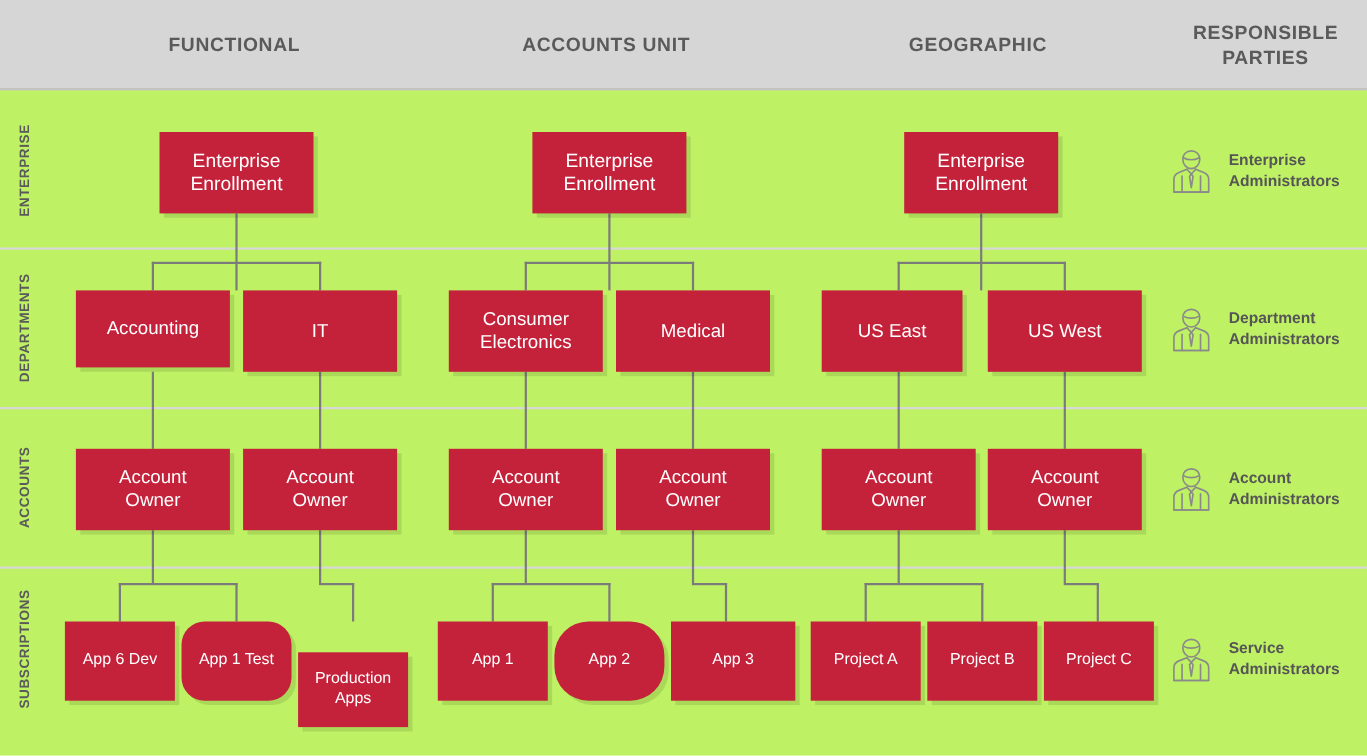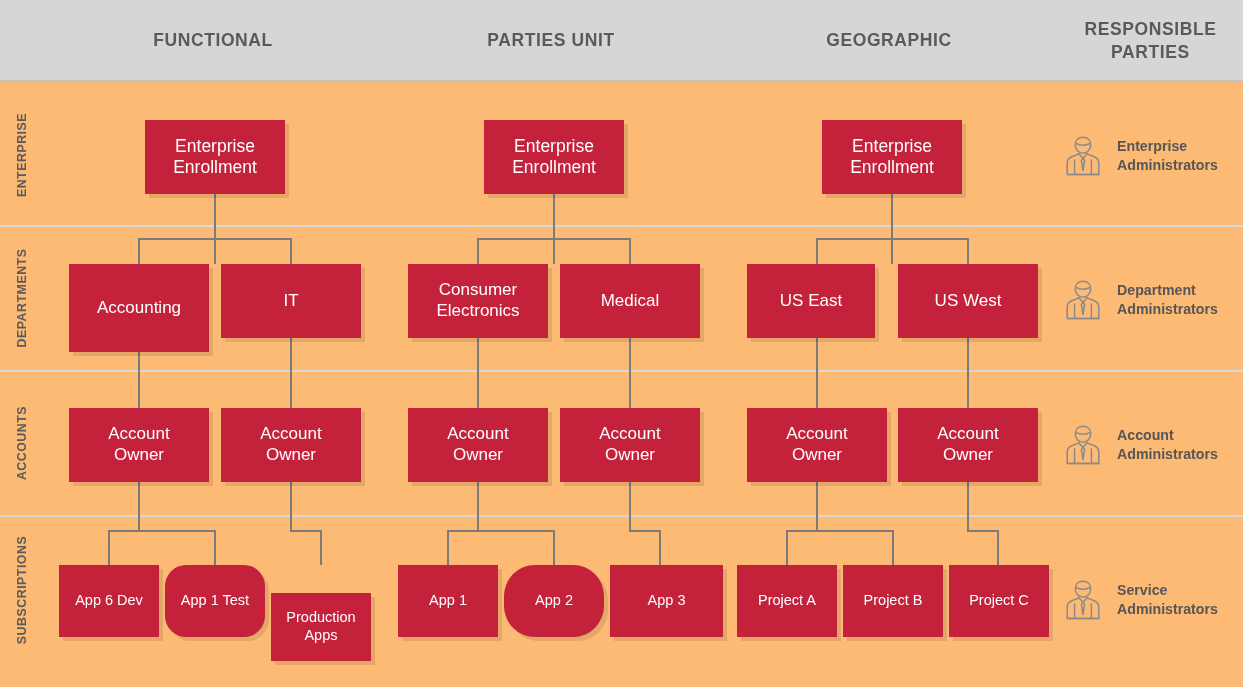--- a/index.html
+++ b/index.html
@@ -7,21 +7,21 @@
   html, body {
     margin: 0; padding: 0;
     background: #ffffff;
     font-family: "Liberation Sans", sans-serif;
   }
   #stage {
     position: relative;
     width: 1243px;
     height: 687px;
     overflow: hidden;
-    background: #fdba74;
+    background: #bef264;
     padding-left: 10px;
   }
 
   
   .header-band {
     position: absolute;
     left: 0; top: 0;
     width: 1243px; height: 82px;
     background: #d6d6d6;
     border-bottom: 2px solid #c2c2c2;
@@ -120,21 +120,21 @@
   }
 </style>
 </head>
 <body>
 
 <div id="stage">
 
   <div class="header-band"></div>
   <div id="header-cells">
       <div class="header-cell" style="left: 44px; width: 338px; white-space: pre-line;">FUNCTIONAL</div>
-      <div class="header-cell" style="left: 382px; width: 338px; white-space: pre-line;">PARTIES UNIT</div>
+      <div class="header-cell" style="left: 382px; width: 338px; white-space: pre-line;">ACCOUNTS UNIT</div>
       <div class="header-cell" style="left: 720px; width: 338px; white-space: pre-line;">GEOGRAPHIC</div>
       <div class="header-cell" style="left: 1058px; width: 185px; white-space: pre-line;">RESPONSIBLE
 PARTIES</div>
     </div>
 
   <div id="dividers">
       <div class="row-divider" style="top: 225px;"></div>
       <div class="row-divider" style="top: 370px;"></div>
       <div class="row-divider" style="top: 515px;"></div>
     </div>
@@ -196,21 +196,21 @@
       <div class="conn" style="left: 997px; top: 530px; width: 2px; height: 35px;"></div>
     </div>
 
   <div id="nodes">
       <div class="node lg" style="left: 145px; top: 120px; width: 140px; height: 74px; white-space: pre-line;">Enterprise
 Enrollment</div>
       <div class="node lg" style="left: 484px; top: 120px; width: 140px; height: 74px; white-space: pre-line;">Enterprise
 Enrollment</div>
       <div class="node lg" style="left: 822px; top: 120px; width: 140px; height: 74px; white-space: pre-line;">Enterprise
 Enrollment</div>
-      <div class="node md" style="left: 69px; top: 264px; width: 140px; height: 88px; white-space: pre-line;">Accounting</div>
+      <div class="node md" style="left: 69px; top: 264px; width: 140px; height: 70px; white-space: pre-line;">Accounting</div>
       <div class="node md" style="left: 221px; top: 264px; width: 140px; height: 74px; white-space: pre-line;">IT</div>
       <div class="node md" style="left: 408px; top: 264px; width: 140px; height: 74px; white-space: pre-line;">Consumer
 Electronics</div>
       <div class="node md" style="left: 560px; top: 264px; width: 140px; height: 74px; white-space: pre-line;">Medical</div>
       <div class="node md" style="left: 747px; top: 264px; width: 128px; height: 74px; white-space: pre-line;">US East</div>
       <div class="node md" style="left: 898px; top: 264px; width: 140px; height: 74px; white-space: pre-line;">US West</div>
       <div class="node md" style="left: 69px; top: 408px; width: 140px; height: 74px; white-space: pre-line;">Account
 Owner</div>
       <div class="node md" style="left: 221px; top: 408px; width: 140px; height: 74px; white-space: pre-line;">Account
 Owner</div>

